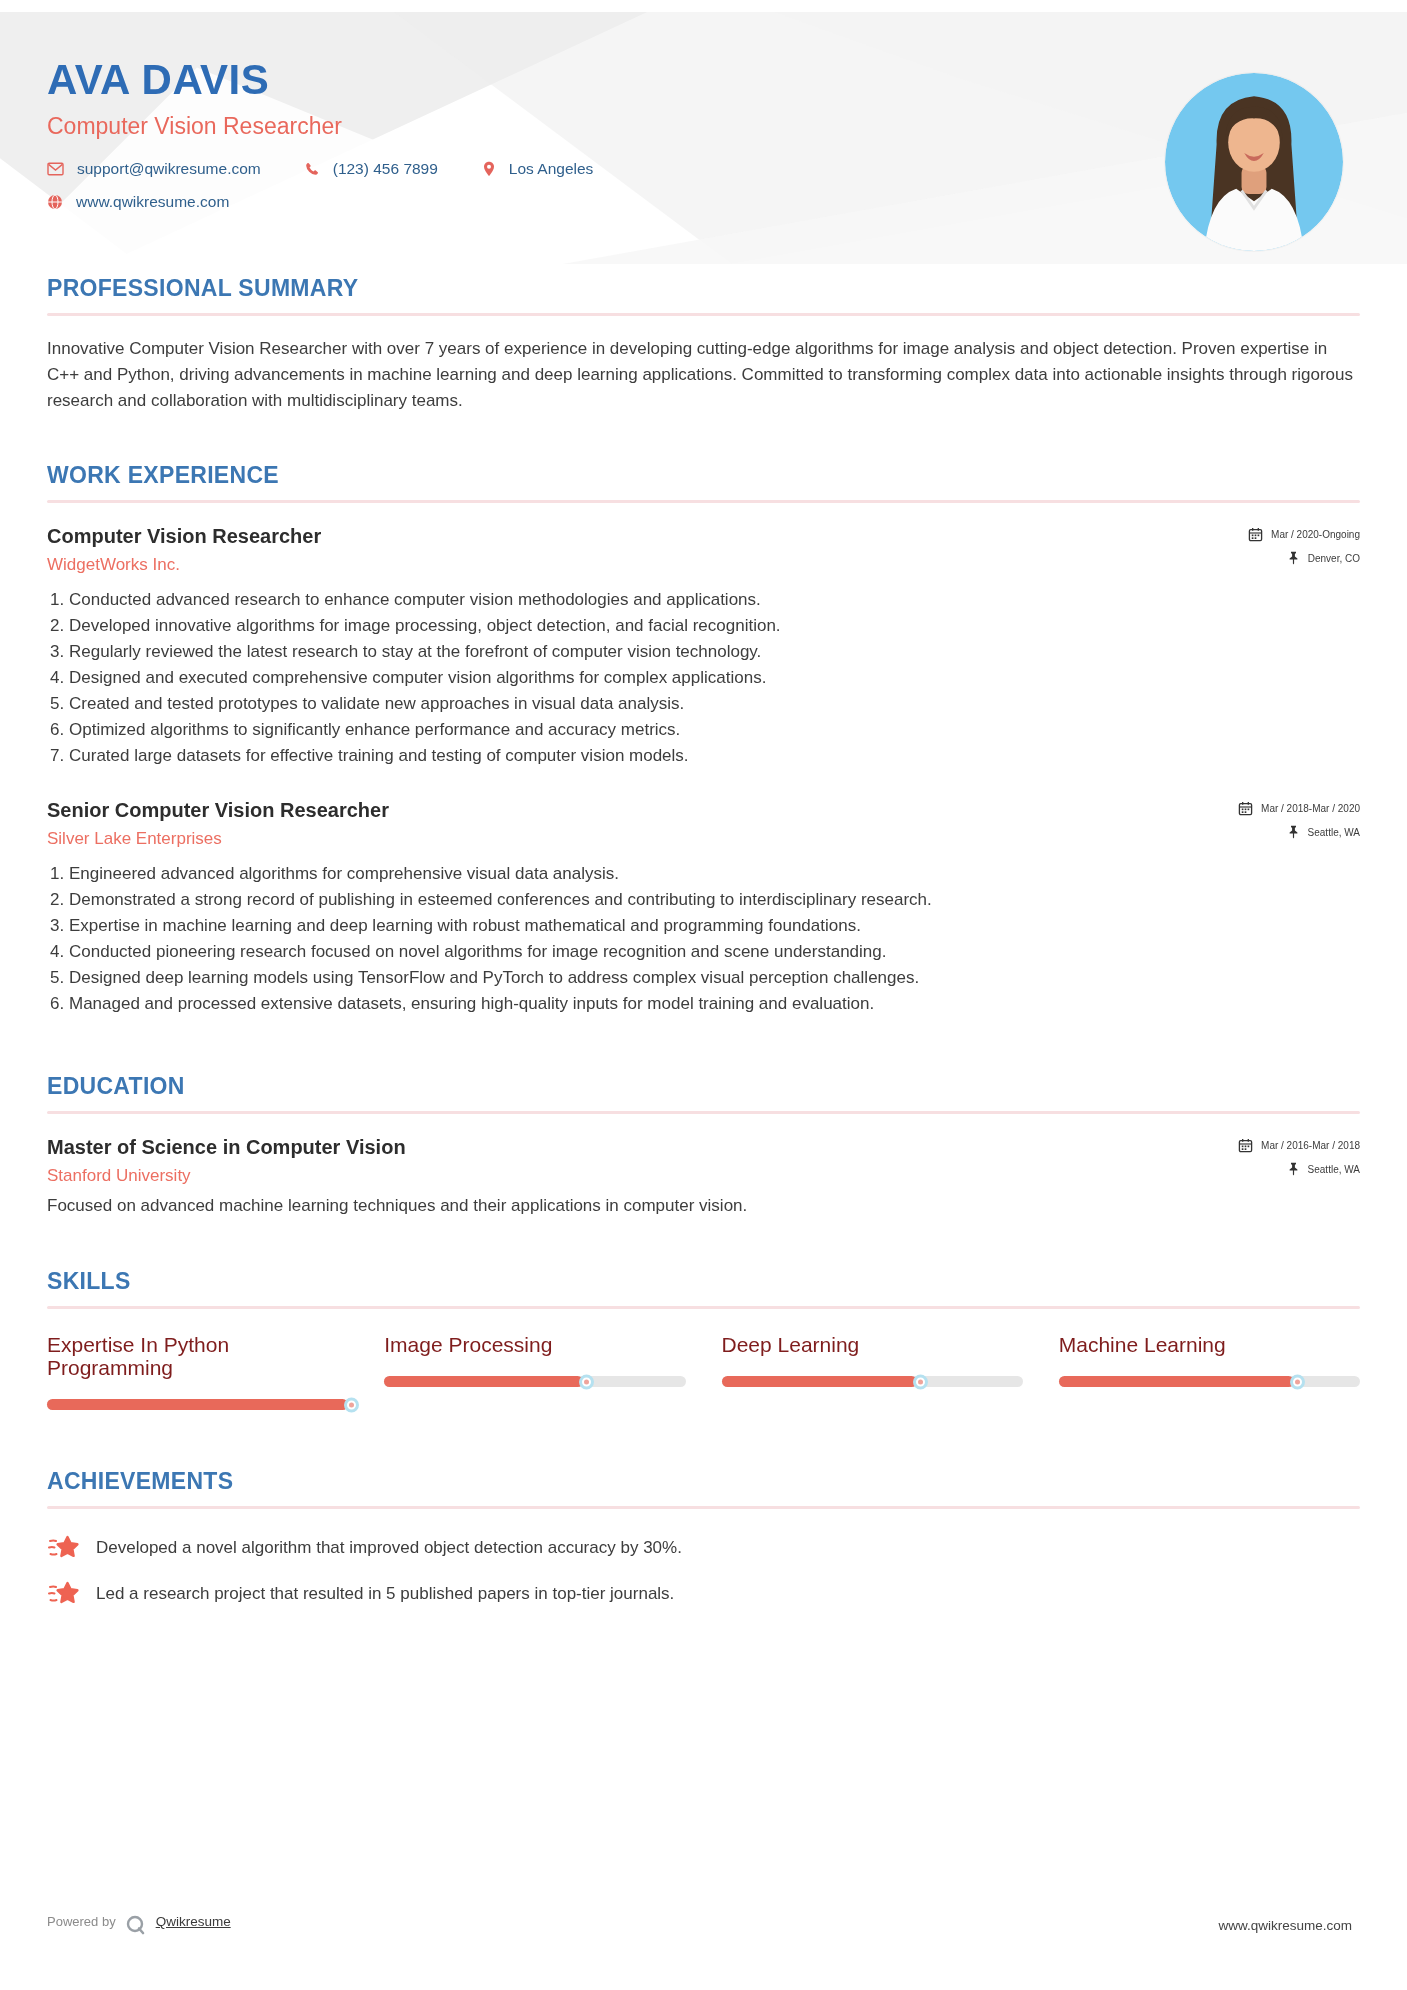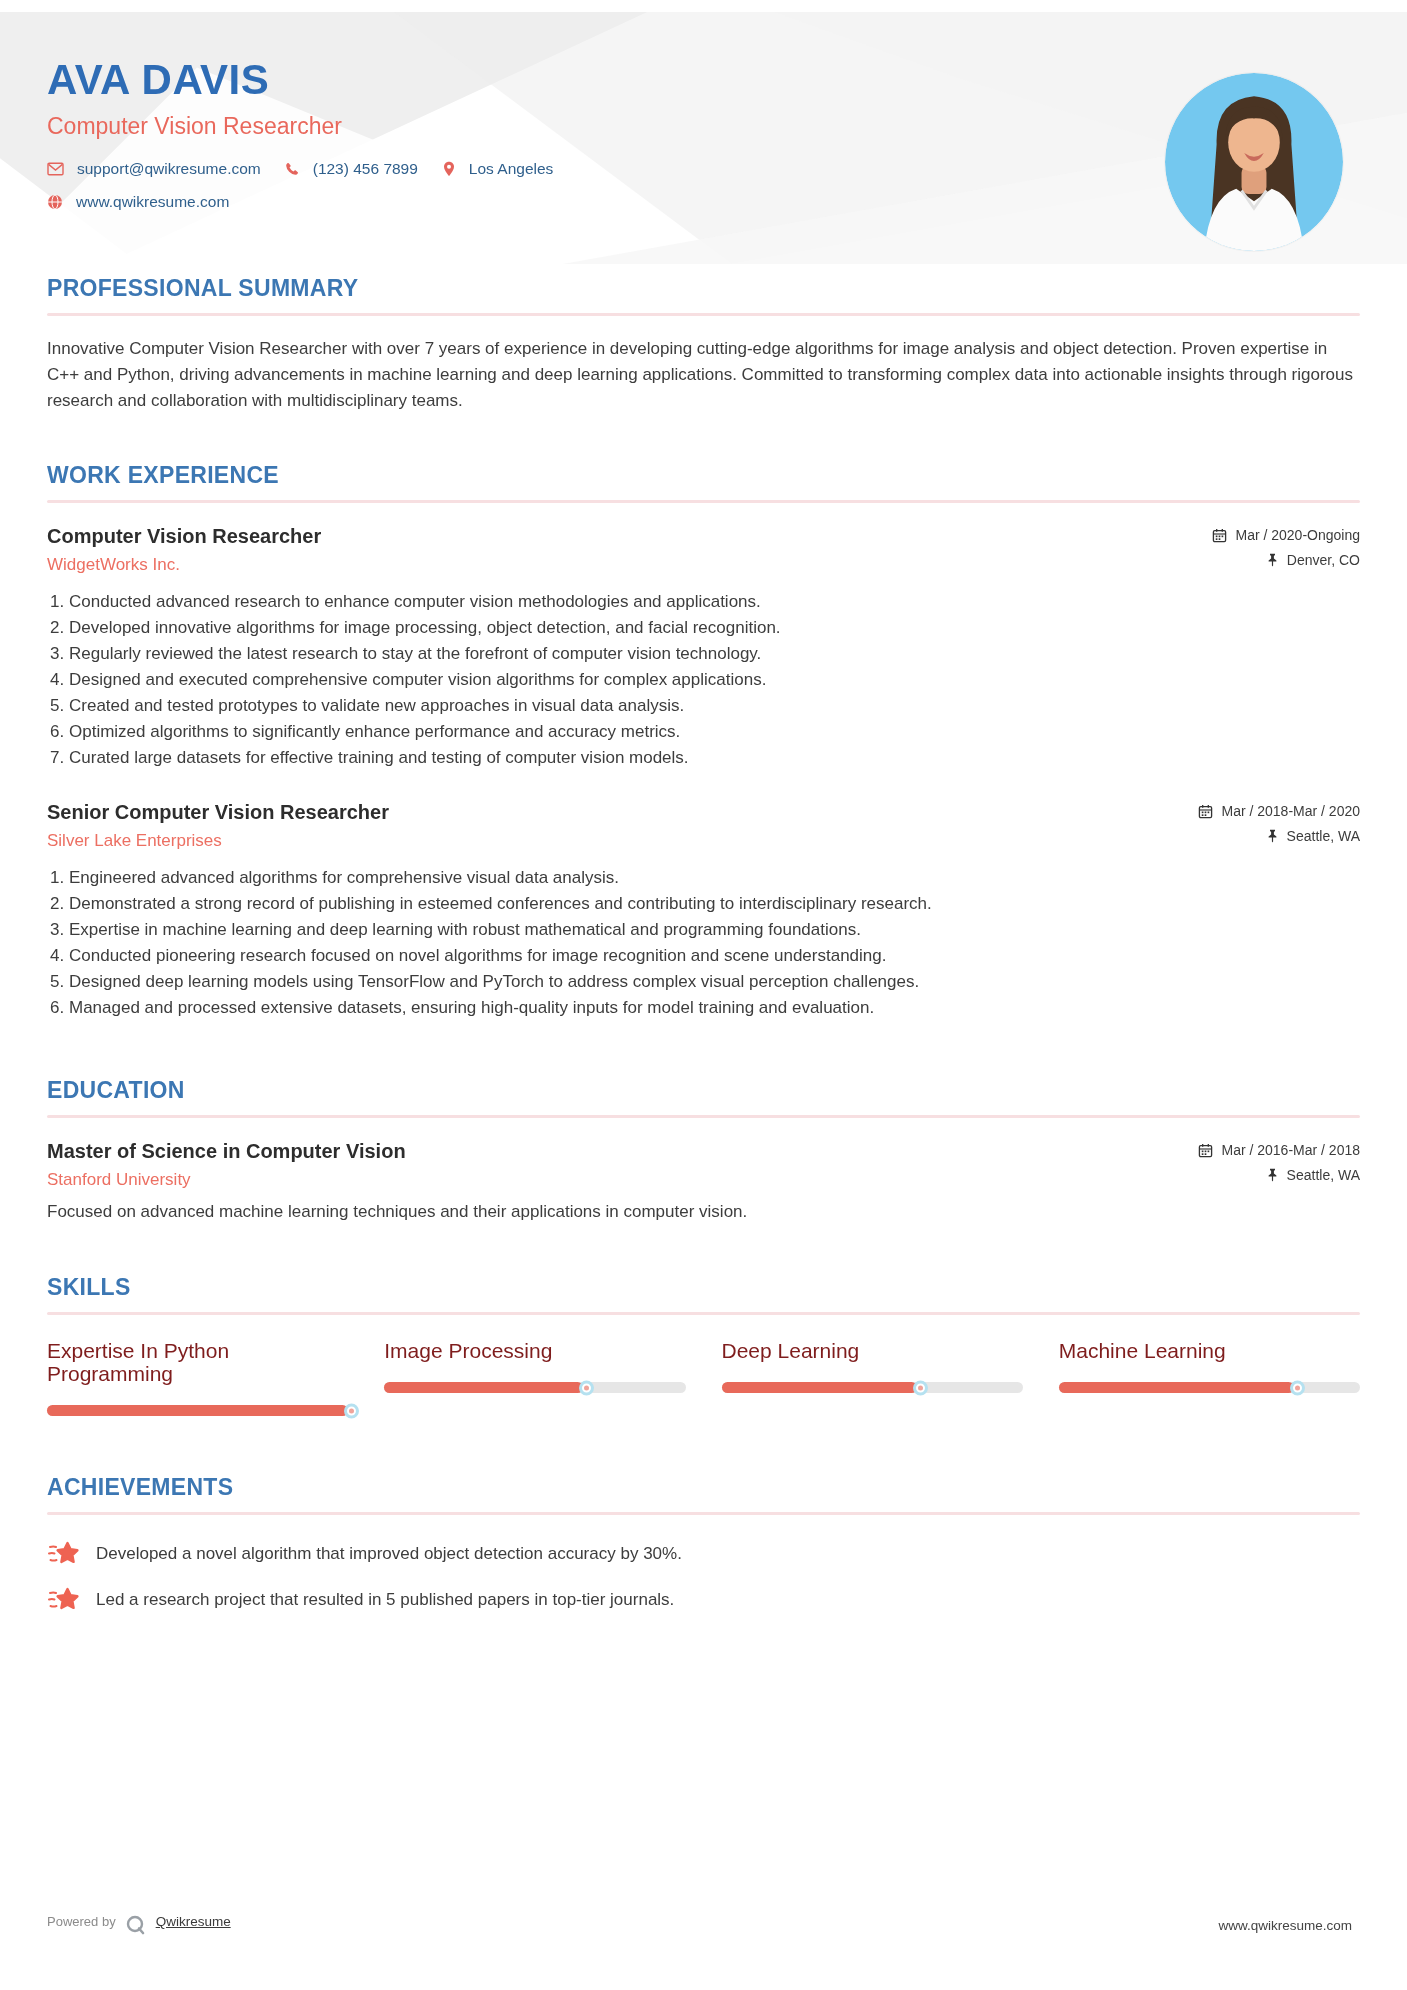--- a/index.html
+++ b/index.html
@@ -17,21 +17,21 @@
   .poly.p2 { background:#ececec; clip-path:polygon(28% 0, 78% 0, 100% 52%, 52% 100%); opacity:.55; }
   .poly.p3 { background:#f4f4f4; clip-path:polygon(55% 0, 100% 0, 100% 82%, 68% 26%); }
   .poly.p4 { background:#ffffff; clip-path:polygon(0 100%, 48% 100%, 14% 22%); opacity:.85; }
   .poly.p5 { background:#f7f7f7; clip-path:polygon(40% 100%, 100% 40%, 100% 100%); opacity:.9; }
 
   
   .header { position:relative; padding:44px 60px 0 47px; z-index:2; }
   .person-name { font-size:42px; font-weight:bold; letter-spacing:.5px; color:#2e6cb5; }
   .person-title { margin-top:9px; font-size:23px; font-weight:500; color:#e9685c; }
   .contact { margin-top:20px; }
-  .contact-row { display:flex; align-items:center; gap:24px; margin-bottom:15px; }
+  .contact-row { display:flex; align-items:center; gap:44px; margin-bottom:15px; }
   .citem { display:flex; align-items:center; gap:13px; font-size:15.5px; color:#2f5f8c; }
   .citem svg { flex:0 0 auto; display:block; }
   .avatar {
     position:absolute; top:61px; left:1165px; width:178px; height:178px;
     border-radius:50%; overflow:hidden; box-shadow:0 0 0 1px rgba(0,0,0,.03);
   }
   .avatar svg { display:block; width:100%; height:100%; }
 
   
   .content { position:relative; z-index:2; padding:0 47px; }
@@ -42,21 +42,21 @@
   .summary-text { margin-top:20px; font-size:17px; line-height:26px; color:#3d3d3d; max-width:1313px; }
 
   .section-experience { margin-top:48px; }
   .job { margin-top:22px; }
   .job + .job { margin-top:30px; }
   .job-head { display:flex; justify-content:space-between; align-items:flex-start; }
   .job-title { font-size:20px; font-weight:600; color:#2d2d2d; }
   .job-company { margin-top:7px; font-size:17px; color:#ec6f62; }
   .job-right { text-align:right; flex:0 0 auto; padding-top:2px; }
   .meta { display:flex; justify-content:flex-end; align-items:center; gap:8px;
-          font-size:14px; color:#3c3c3c; margin-bottom:9px; }
+          font-size:10px; color:#3c3c3c; margin-bottom:9px; }
   .meta svg { display:block; }
   .job-list { margin-top:12px; padding-left:22px; }
   .job-list li { font-size:17px; line-height:26px; color:#3d3d3d; }
 
   .section-education { margin-top:56px; }
   .edu-desc { margin-top:10px; font-size:17px; color:#3d3d3d; }
 
   .section-skills { margin-top:52px; }
   .skills-grid { margin-top:24px; display:grid; grid-template-columns:repeat(4,1fr); column-gap:36px; }
   .skill-name { font-size:21px; line-height:23px; color:#7f1d1d; min-height:23px; }

